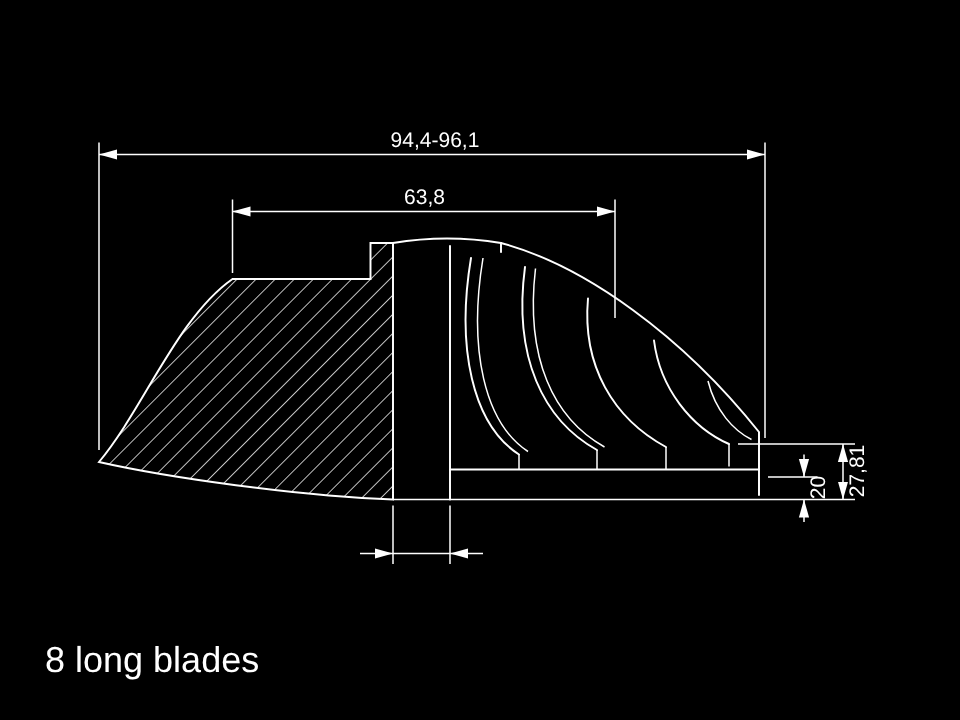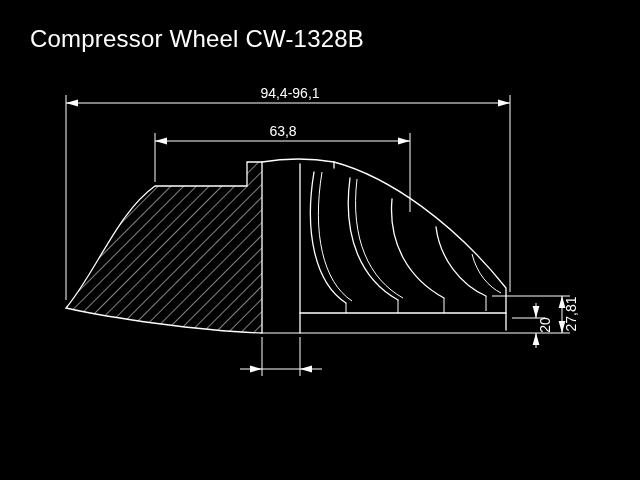--- a/index.html
+++ b/index.html
@@ -34,21 +34,20 @@
     fill:var(--text);
     font-size:14px;
     font-family:"Liberation Sans", sans-serif;
   }
 </style>
 </head>
 <body>
 
 <div class="canvas">
 
-  <div class="title">Compressor Wheel CW-1328B</div>
 
   <svg class="drawing" width="640" height="480" viewBox="0 0 640 480">
     <defs>
       <pattern id="hatch" width="9" height="9" patternUnits="userSpaceOnUse" patternTransform="rotate(45)">
         <line x1="0" y1="0" x2="0" y2="9" stroke="#ffffff" stroke-width="1"></line>
       </pattern>
       <marker id="arr" viewBox="0 0 12 8" refX="12" refY="4" markerWidth="12" markerHeight="8" markerUnits="userSpaceOnUse" orient="auto-start-reverse">
         <path d="M0,0.6 L12,4 L0,7.4 Z" fill="#ffffff"></path>
       </marker>
     </defs>
@@ -114,14 +113,15 @@
 
     <g>
       <line class="dim" x1="262" y1="337" x2="262" y2="376"></line>
       <line class="dim" x1="300" y1="337" x2="300" y2="376"></line>
       <line class="dim" x1="262" y1="369" x2="300" y2="369"></line>
       <line class="dim" x1="240" y1="369" x2="262" y2="369" marker-end="url(#arr)"></line>
       <line class="dim" x1="300" y1="369" x2="322" y2="369" marker-start="url(#arr)"></line>
     </g>
   </svg>
 
+  <div class="note">8 long blades</div>
 
 </div>
 
 </body></html>

